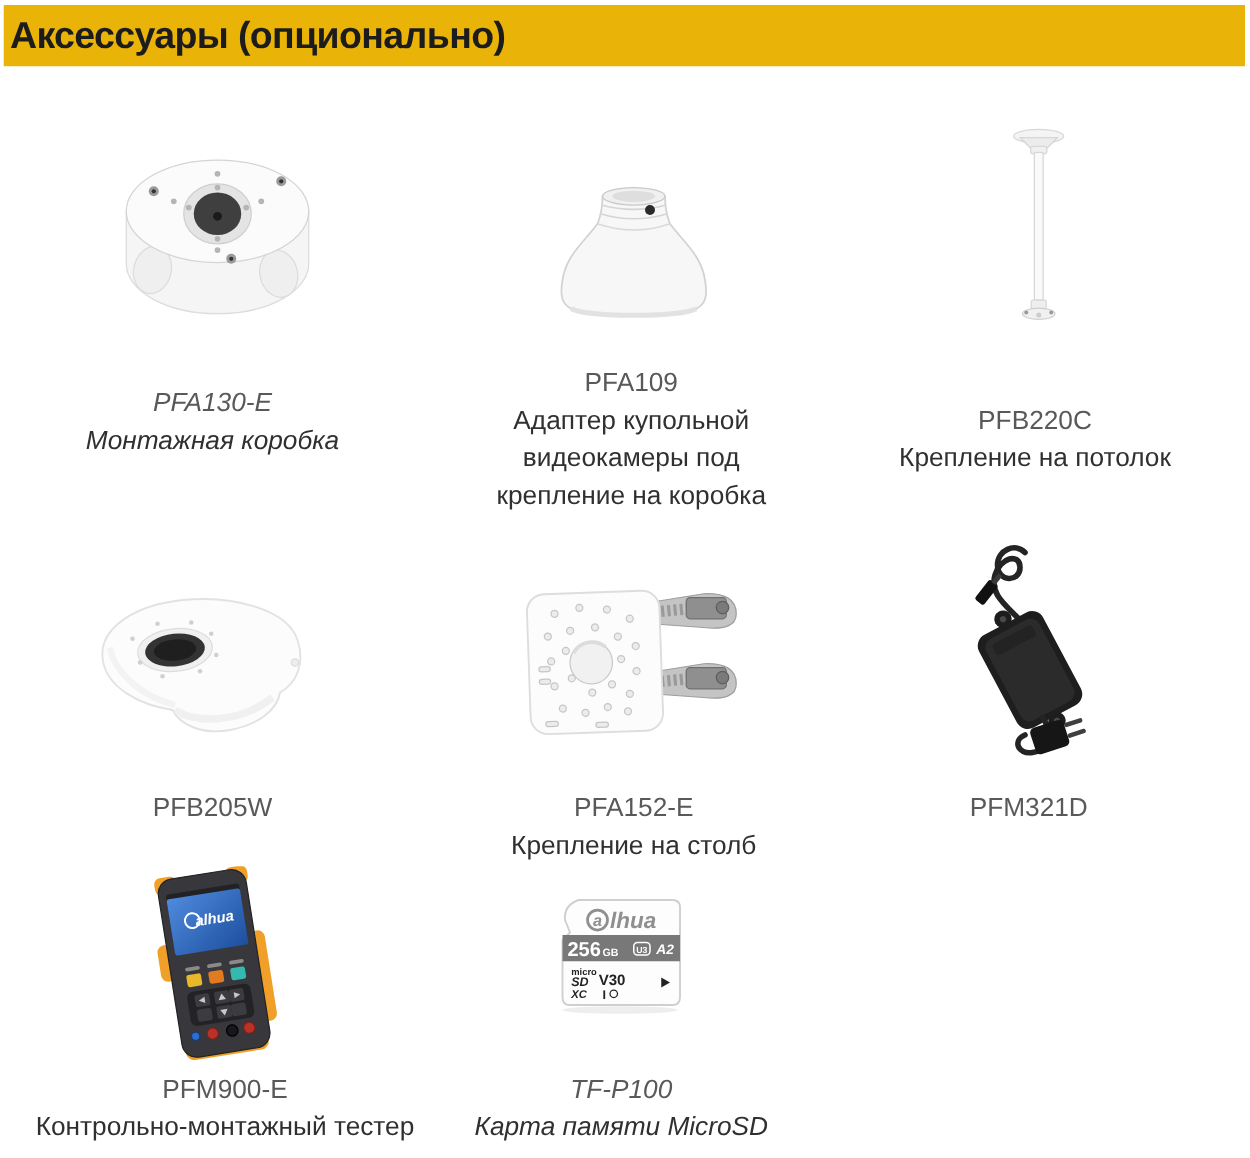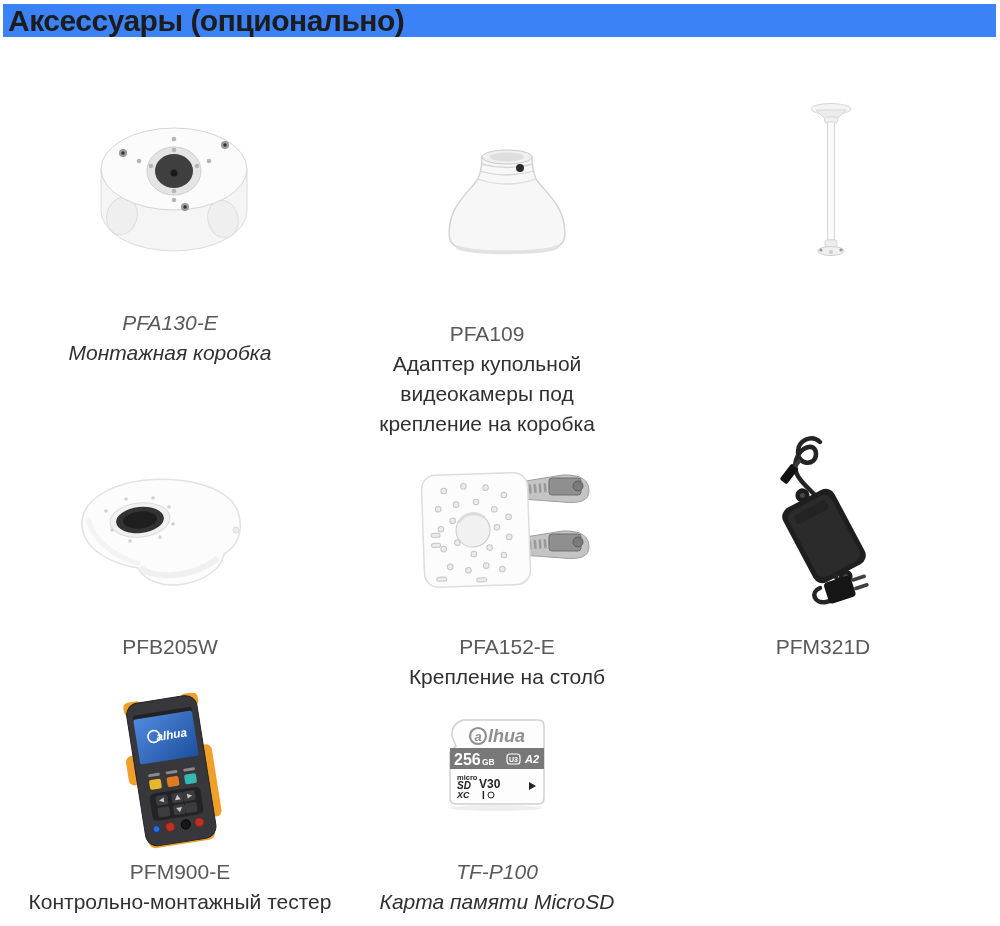--- a/index.html
+++ b/index.html
@@ -1,21 +1,21 @@
 <!DOCTYPE html>
 <html><head>
 <meta charset="utf-8">
 <style>
   html,body{margin:0;padding:0;background:#fff;}
   body{width:1000px;height:926px;position:relative;overflow:hidden;
        font-family:"Liberation Sans",sans-serif;}
   .page{position:absolute;inset:0;}
 
-  .header-bar{position:absolute;left:3px;top:4px;width:993px;height:33px;
-      background:#3b82f6;display:flex;align-items:center;}
+  .header-bar{position:absolute;left:3px;top:4px;width:993px;height:49px;
+      background:#eab308;display:flex;align-items:center;}
   .header-title{font-size:30px;font-weight:bold;color:#1c1c1c;padding-left:5px;
       letter-spacing:-0.5px;}
 
   .img-box{position:absolute;}
   .img-box svg{display:block;width:100%;height:100%;}
 
   .txt{position:absolute;text-align:center;font-size:21px;line-height:30px;}
   .model{color:#595959;}
   .desc{color:#303030;}
 
@@ -69,37 +69,41 @@
       <path d="M45,11 C45,22 43,28 41,33 C30,48 16,58 13,78 C11,90 12,97 20,101 C34,108 106,108 120,101 C128,97 129,90 127,78 C124,58 110,48 99,33 C97,28 95,22 95,11 Z" fill="#f7f7f7" stroke="#d2d2d2" stroke-width="1.4"></path>
       <path d="M20,101 C34,108 106,108 120,101" fill="none" stroke="#e2e2e2" stroke-width="4"></path>
       <path d="M44,18 Q70,25 96,18" fill="none" stroke="#d5d5d5" stroke-width="1.3"></path>
       <path d="M43,25 Q70,33 97,25" fill="none" stroke="#d5d5d5" stroke-width="1.3"></path>
       <path d="M41,33 Q70,43 99,33" fill="none" stroke="#dadada" stroke-width="1.3"></path>
       <ellipse cx="70" cy="11" rx="25" ry="7" fill="#f0f0f0" stroke="#c9c9c9"></ellipse>
       <ellipse cx="70" cy="11" rx="17" ry="4.5" fill="#dedede"></ellipse>
       <circle cx="83" cy="22" r="4" fill="#2b2b2b"></circle>
     </svg>
   </div>
-  <div class="txt" style="left:347px;top:292px;width:280px;margin-top:27px;">
+  <div class="txt" style="left:365px;top:292px;width:280px;">
     <div class="model">PFA109</div>
     <div class="desc">Адаптер купольной видеокамеры под крепление на коробка</div>
   </div>
 
   <div class="img-box" style="left:808px;top:101px;width:46px;height:164px;">
     <svg viewBox="0 0 46 164">
       <ellipse cx="23" cy="8" rx="20" ry="5.5" fill="#f4f4f4" stroke="#d7d7d7"></ellipse>
       <path d="M8,9 L17,18 L29,18 L38,9 Z" fill="#ececec" stroke="#d7d7d7"></path>
       <rect x="16.5" y="16" width="13" height="6" rx="2" fill="#f0f0f0" stroke="#d7d7d7"></rect>
       <rect x="19.5" y="21" width="7" height="118" fill="#fafafa" stroke="#d7d7d7"></rect>
       <rect x="17" y="139" width="12" height="7" rx="1.5" fill="#eeeeee" stroke="#d7d7d7"></rect>
       <ellipse cx="23" cy="150" rx="13" ry="4.5" fill="#f0f0f0" stroke="#cfcfcf"></ellipse>
       <circle cx="13" cy="149" r="1.6" fill="#9a9a9a"></circle>
       <circle cx="33" cy="149" r="1.6" fill="#9a9a9a"></circle>
       <circle cx="23" cy="151" r="2" fill="#cccccc"></circle>
     </svg>
+  </div>
+  <div class="txt" style="left:663px;top:322px;width:330px;">
+    <div class="model">PFB220C</div>
+    <div class="desc">Крепление на потолок</div>
   </div>
 
   <div class="img-box" style="left:68px;top:468px;width:182px;height:130px;">
     <svg viewBox="0 0 182 130">
       <path d="M14,58 C12,34 40,16 78,12 C120,8 162,20 170,44 C176,62 170,78 156,86 C154,100 138,112 116,116 C94,120 76,112 70,100 C44,96 16,82 14,58 Z" fill="#fcfcfc" stroke="#e2e2e2" stroke-width="1.5"></path>
       <path d="M72,100 C86,110 122,112 150,90" fill="none" stroke="#ececec" stroke-width="6" opacity="0.8"></path>
       <path d="M20,50 C24,72 48,90 72,96" fill="none" stroke="#f0f0f0" stroke-width="5" opacity="0.8"></path>
       <ellipse cx="72" cy="52" rx="30" ry="17" fill="#f0f0f0" stroke="#dddddd" transform="rotate(-6 72 52)"></ellipse>
       <ellipse cx="72" cy="52" rx="24" ry="13" fill="#333333" transform="rotate(-6 72 52)"></ellipse>
       <ellipse cx="72" cy="52" rx="17" ry="8.5" fill="#1f1f1f" transform="rotate(-6 72 52)"></ellipse>

